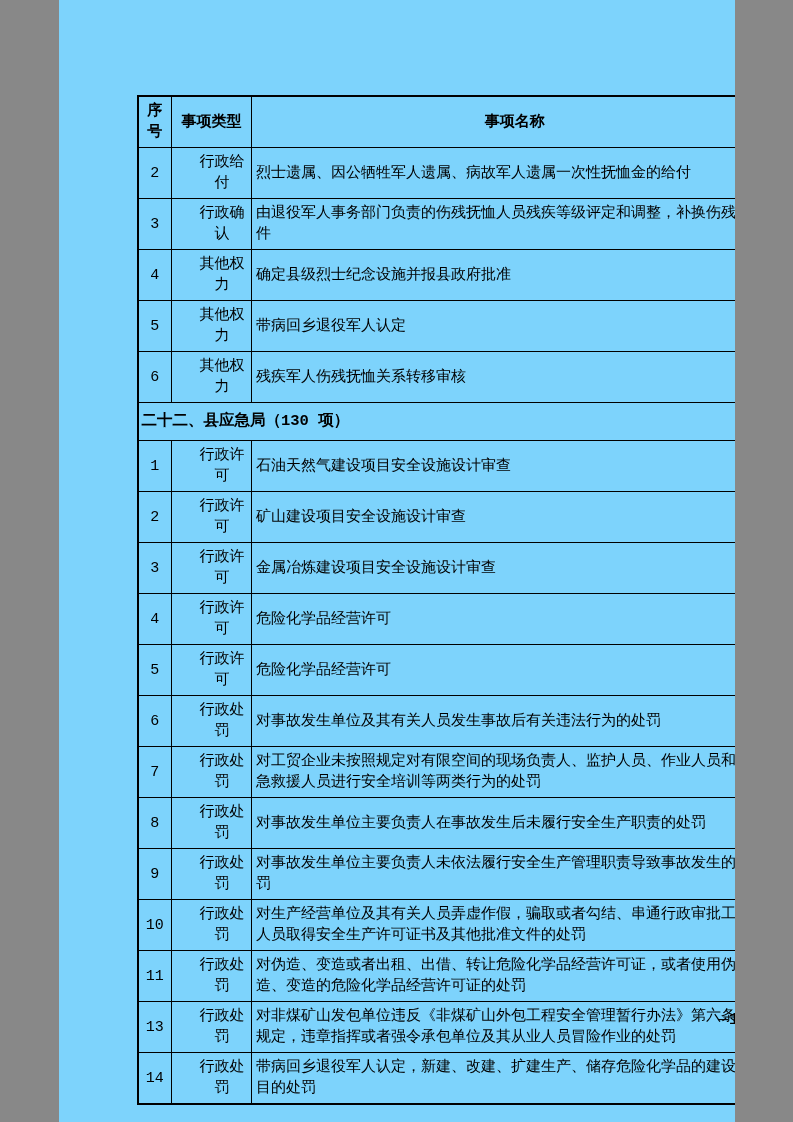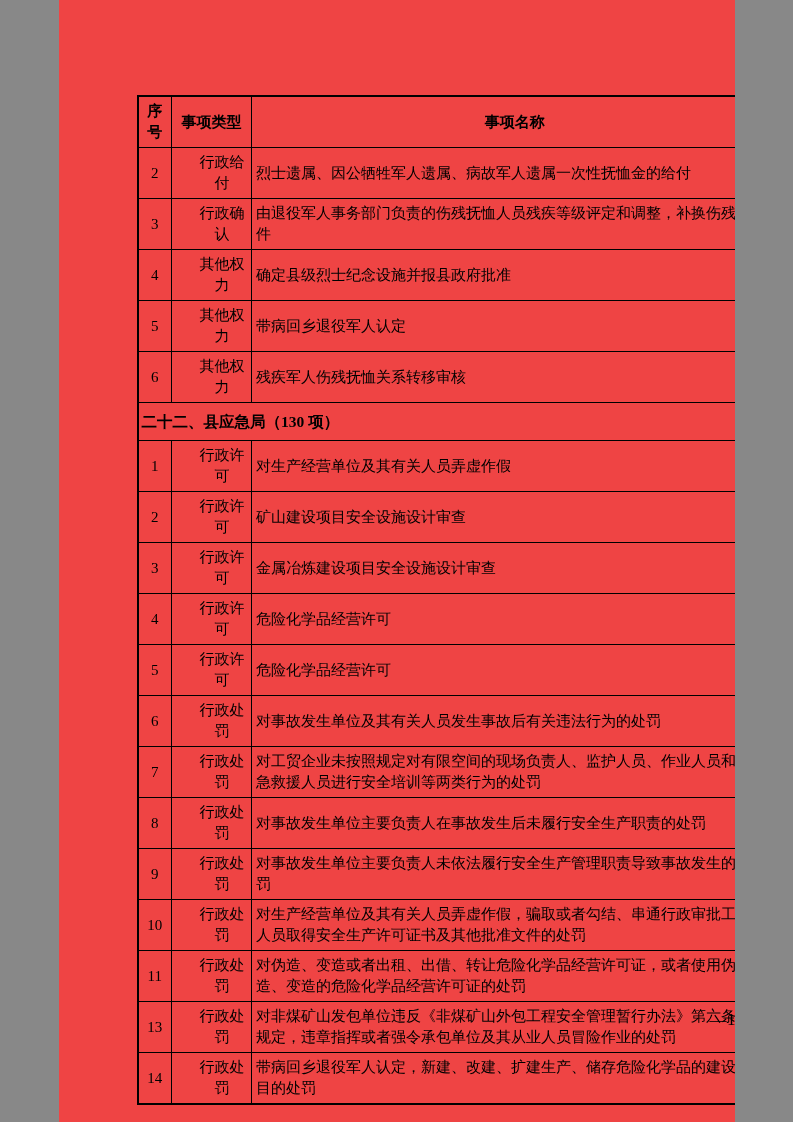--- a/index.html
+++ b/index.html
@@ -1,23 +1,23 @@
 <!DOCTYPE html>
 <html><head>
 <meta charset="utf-8">
 <style>
   * { margin: 0; padding: 0; box-sizing: border-box; }
   html, body { background: #888; }
   .page {
     position: relative;
     width: 676px;
     height: 1122px;
-    background: #ef4444;
+    background: #7dd3fc;
     margin: 0 auto;
-    font-family: Liberation Serif, serif;
+    font-family: Liberation Mono, monospace;
     color: #000000;
     overflow: hidden;
   }
   .doc-table {
     position: absolute;
     left: 78px;
     top: 95px;
     width: 641px;
     border-collapse: collapse;
     table-layout: fixed;
@@ -104,21 +104,21 @@
           <td class="cell-no">6</td>
           <td class="cell-type">其他权力</td>
           <td class="cell-name">残疾军人伤残抚恤关系转移审核</td>
         </tr>
         <tr class="section-row">
           <td colspan="3">二十二、县应急局（130 项）</td>
         </tr>
         <tr>
           <td class="cell-no">1</td>
           <td class="cell-type">行政许可</td>
-          <td class="cell-name">对生产经营单位及其有关人员弄虚作假</td>
+          <td class="cell-name">石油天然气建设项目安全设施设计审查</td>
         </tr>
         <tr>
           <td class="cell-no">2</td>
           <td class="cell-type">行政许可</td>
           <td class="cell-name">矿山建设项目安全设施设计审查</td>
         </tr>
         <tr>
           <td class="cell-no">3</td>
           <td class="cell-type">行政许可</td>
           <td class="cell-name">金属冶炼建设项目安全设施设计审查</td>

